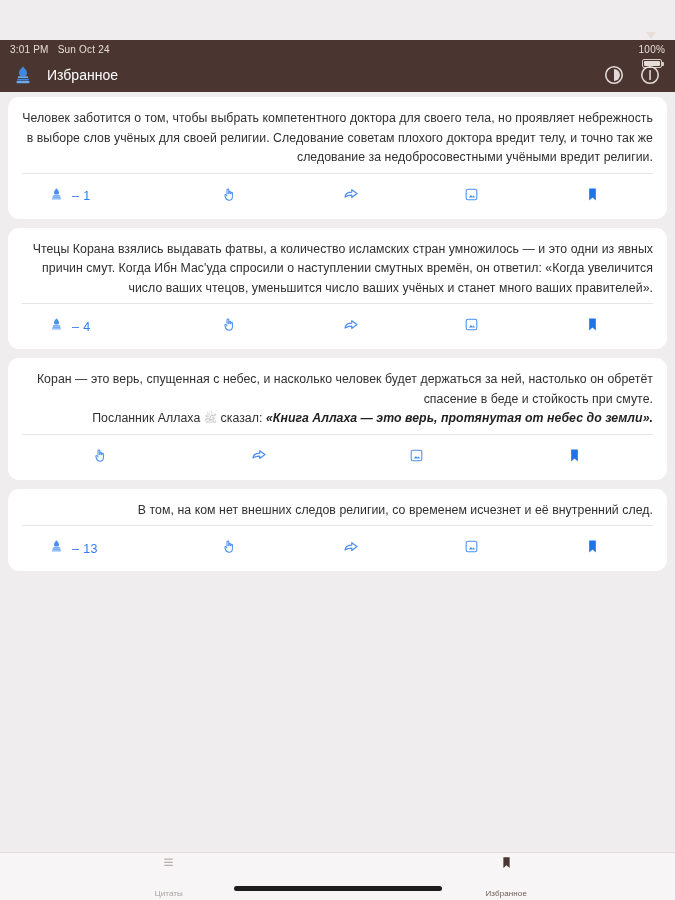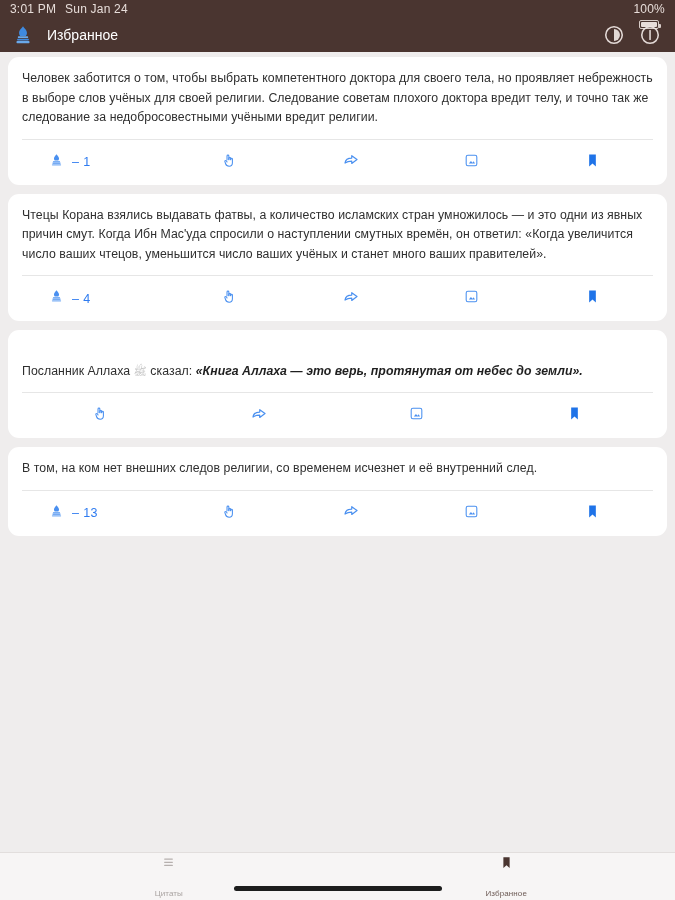--- a/index.html
+++ b/index.html
@@ -12,23 +12,24 @@
   .screen { position: relative; width: 675px; height: 900px; display: flex; flex-direction: column; background: #efeded; }
 
   
   .statusbar {
     height: 18px;
     background: #4a3530;
     color: #e7ddd9;
     display: flex;
     align-items: center;
     padding: 0 10px;
-    font-size: 12px;
+    font-size: 10px;
     letter-spacing: .2px;
     flex: 0 0 auto;
+    margin-top: 40px;
   }
   .sb-left { display: flex; align-items: center; gap: 9px; }
   .sb-spacer { flex: 1; }
   .sb-right { display: flex; align-items: center; gap: 4px; flex-direction: column; }
   .wifi-ico { width: 11px; height: 9px; position: relative; display:inline-block; }
   .wifi-ico i {
     position: absolute; left: 0; top: 1px;
     width: 0; height: 0;
     border-left: 5.5px solid transparent;
     border-right: 5.5px solid transparent;
@@ -68,22 +69,22 @@
     background: #ffffff;
     border-radius: 11px;
     margin-bottom: 9px;
     padding: 12px 14px 0 14px;
   }
   .quote {
     font-size: 12.3px;
     line-height: 19.5px;
     color: #2f2f2f;
     letter-spacing: .05px;
-    padding-bottom: 11px;
-    text-align: left;
+    padding-bottom: 5px;
+    text-align: right;
   }
   .quote b { font-weight: 700; color: #1f1f1f; font-style: italic; }
   .saw { color: #b9b9b9; font-size: 11px; }
   .divider { height: 1px; background: #e6e6e6; margin: 0 0 0 0; }
   .actions {
     display: flex;
     align-items: center;
     height: 45px;
   }
   .act {
@@ -119,21 +120,21 @@
   }
 </style>
 </head>
 <body>
 
 <div class="screen">
 
   <div class="statusbar">
     <div class="sb-left">
       <span>3:01 PM</span>
-      <span>Sun Jan 24</span>
+      <span>Sun Oct 24</span>
     </div>
     <div class="sb-spacer"></div>
     <div class="sb-right">
       <span class="wifi-ico">
           <i></i>
         </span>
       <span>100%</span>
       <span class="batt">
           <i></i>
         </span>
@@ -260,21 +261,21 @@
             <svg viewBox="0 0 24 24" width="17" height="17">
               <path d="M7.3 3.6h9.4v17l-4.7-4.3-4.7 4.3z" fill="#1f73e8"></path>
             </svg>
           </span>
         </div>
       </div>
     </div>
 
     <div class="card">
       <div class="quote">
-        <br>
+        <span>Коран — это верь, спущенная с небес, и насколько человек будет держаться за ней, настолько он обретёт спасение в беде и стойкость при смуте.</span><br>
         <span> Посланник Аллаха </span><span class="saw">ﷺ</span><span> сказал: </span><b>«Книга Аллаха — это верь, протянутая от небес до земли».</b>
       </div>
       <div class="divider"></div>
       <div class="actions">
         <div class="act">
           <span>
             <svg viewBox="0 0 24 24" width="17" height="17" fill="none" stroke="#4a90f0" stroke-width="1.5" stroke-linecap="round" stroke-linejoin="round">
               <path d="M8.5 11V5.6a1.3 1.3 0 0 1 2.6 0V11"></path>
               <path d="M11.1 10.4V9a1.3 1.3 0 0 1 2.6 0v1.6"></path>
               <path d="M13.7 10.8v-.9a1.2 1.2 0 0 1 2.4 0V15c0 3-1.9 5-4.6 5s-4.4-1.4-5-3.4l-1-3c-.3-.8.2-1.5 1-1.6.5-.1 1 .2 1.3.7l.7 1.3"></path>

